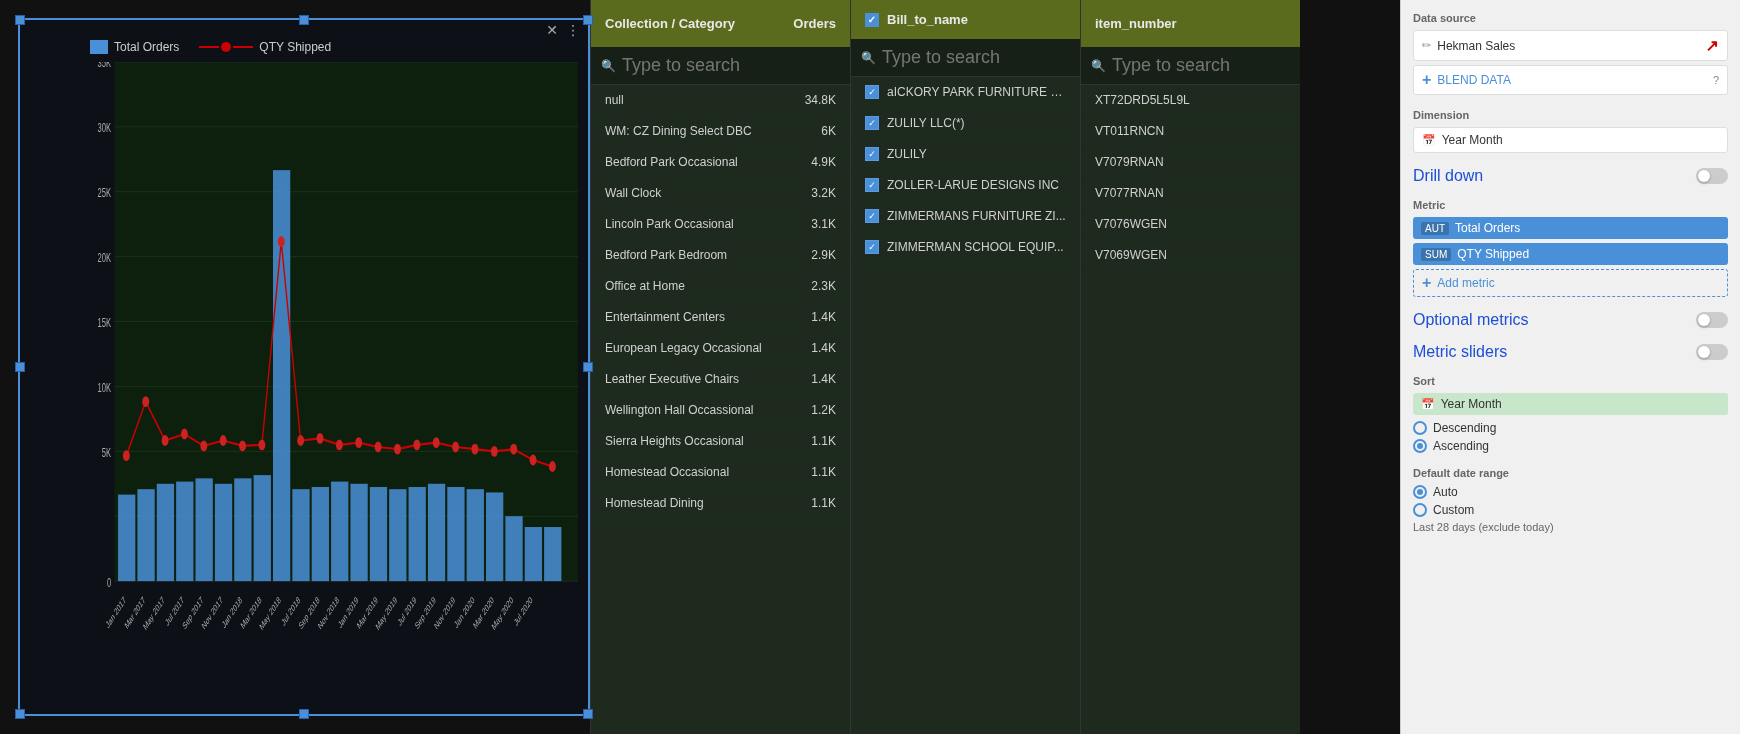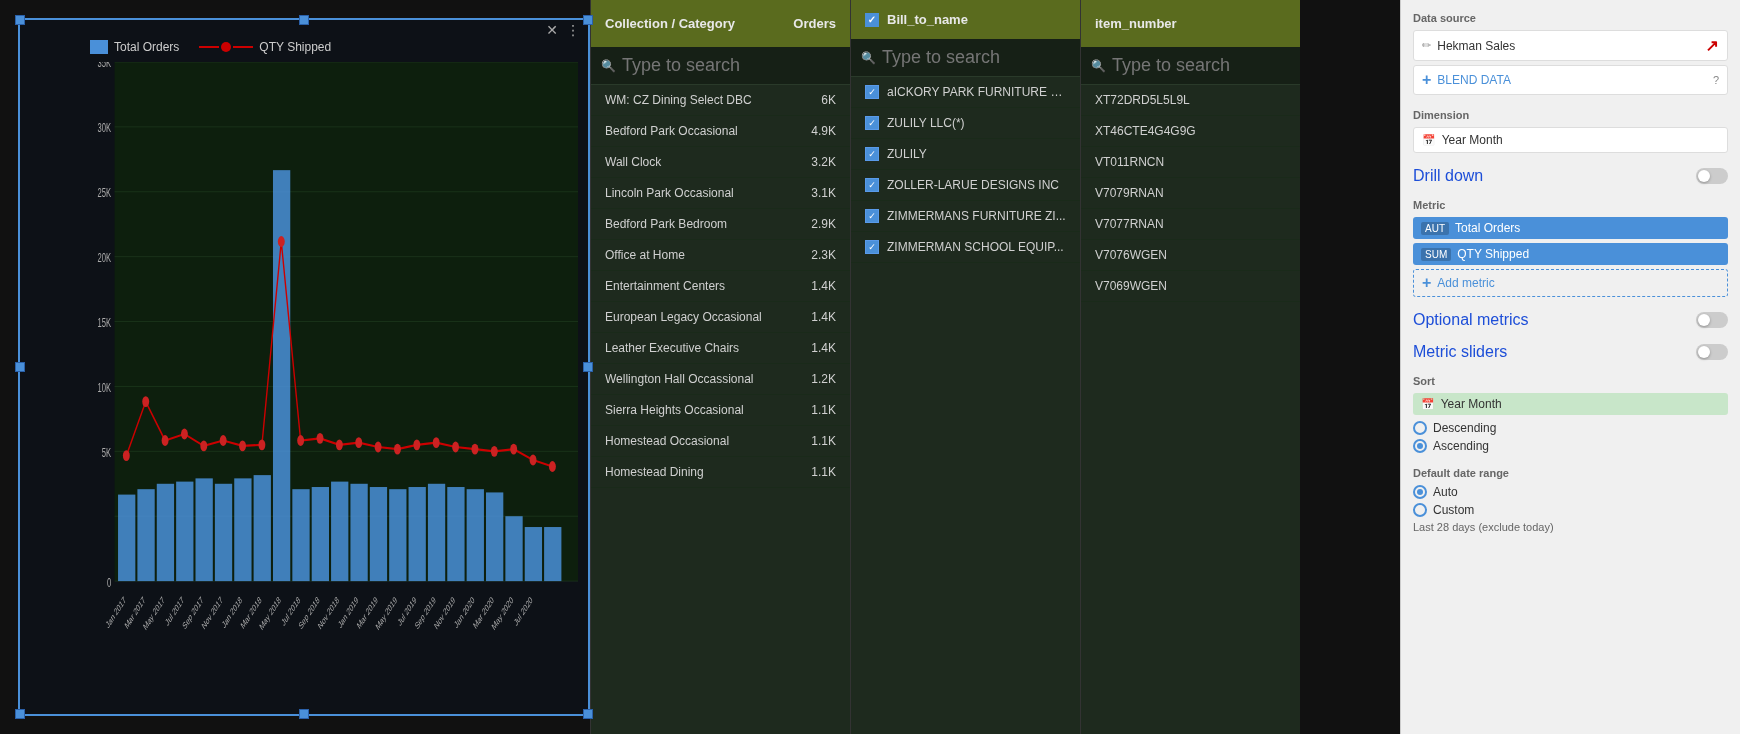--- a/index.html
+++ b/index.html
@@ -616,20 +616,24 @@
       <div class="panel-header">
         <span>Collection / Category</span>
         <span>Orders</span>
       </div>
       <div class="panel-search">
         <span class="search-icon">🔍</span>
         <input type="text" placeholder="Type to search" style="">
       </div>
       <div class="panel-list">
 
+      <div class="list-item">
+    <span class="list-item-name">null</span>
+    <span class="list-item-value">34.8K</span>
+  </div>
           <div class="list-item">
     <span class="list-item-name">WM: CZ Dining Select DBC</span>
     <span class="list-item-value">6K</span>
   </div>
           <div class="list-item">
     <span class="list-item-name">Bedford Park Occasional</span>
     <span class="list-item-value">4.9K</span>
   </div>
           <div class="list-item">
     <span class="list-item-name">Wall Clock</span>
@@ -720,21 +724,20 @@
       <div class="panel-header">
         <span>item_number</span>
       </div>
       <div class="panel-search">
         <span class="search-icon">🔍</span>
         <input type="text" placeholder="Type to search" style="">
       </div>
       <div class="item-list">
 
       <div class="item-list-entry">XT72DRD5L5L9L</div>
-          <div class="item-list-entry">XT46CTE4G4G9G</div>
           <div class="item-list-entry">VT011RNCN</div>
           <div class="item-list-entry">V7079RNAN</div>
           <div class="item-list-entry">V7077RNAN</div>
           <div class="item-list-entry">V7076WGEN</div>
           <div class="item-list-entry">V7069WGEN</div>
         </div>
     </div>
 
   </div>
 

